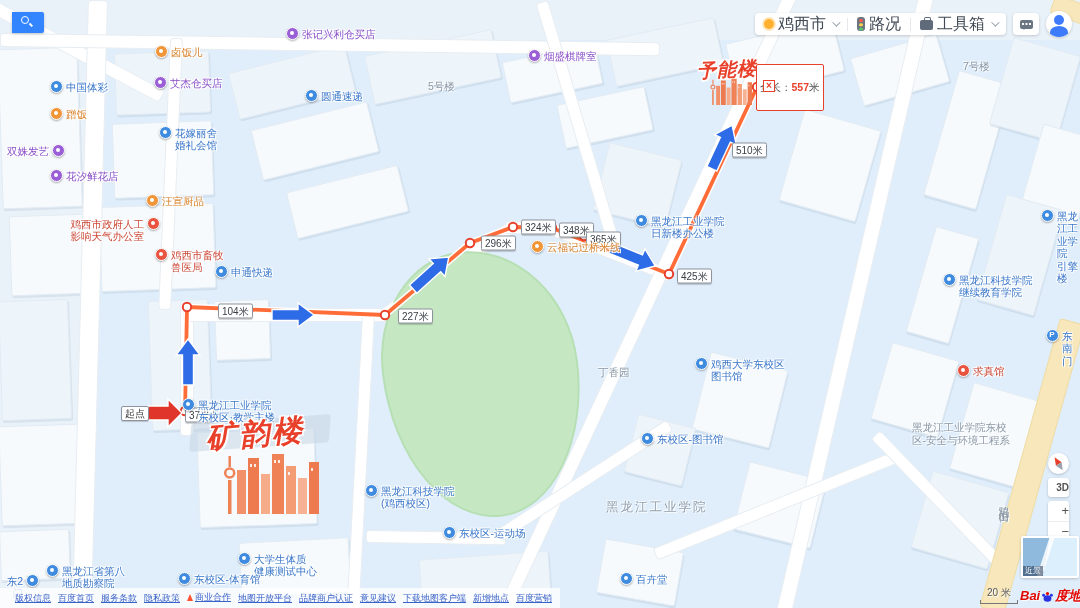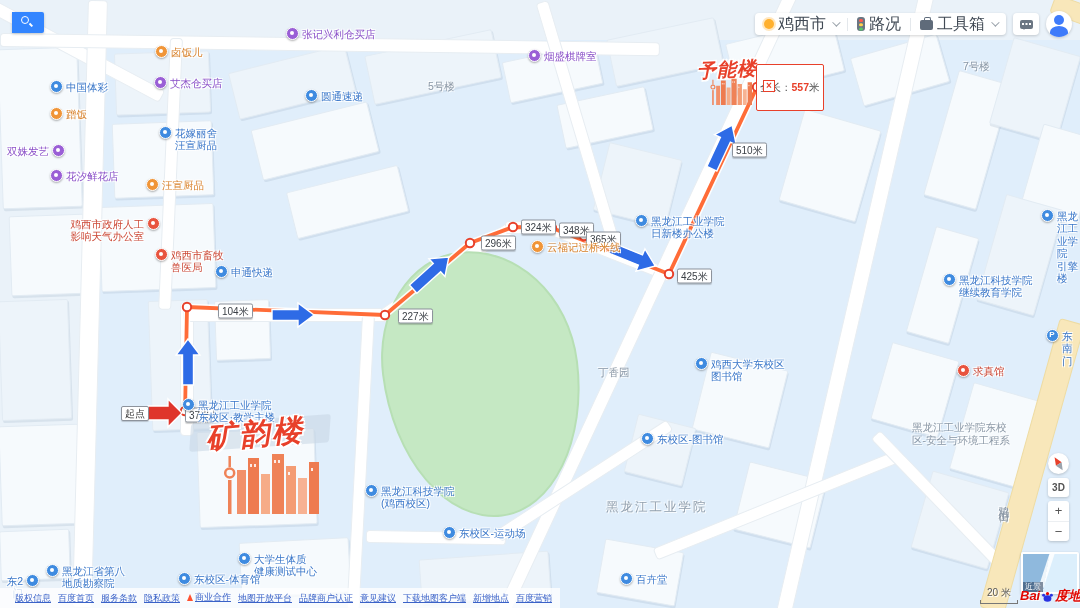--- a/index.html
+++ b/index.html
@@ -79,27 +79,27 @@
   .chat-icon{width:13px;height:9px;background:#6b7683;border-radius:2px;position:relative;}
   .chat-icon::before{content:"";position:absolute;left:2px;top:3px;width:2px;height:2px;background:#fff;
     box-shadow:3.5px 0 0 #fff,7px 0 0 #fff;}
   .chat-icon::after{content:"";position:absolute;left:2px;bottom:-3px;border:2px solid transparent;border-top:3px solid #6b7683;}
   .avatar{width:26px;height:26px;border-radius:50%;background:#fff;box-shadow:0 1px 3px rgba(0,0,0,.18);
     position:relative;cursor:pointer;overflow:hidden;}
   .person{position:absolute;left:8px;top:4px;width:10px;height:10px;border-radius:50%;background:#3e7bfa;}
   .person::after{content:"";position:absolute;left:-4px;top:11px;width:18px;height:12px;border-radius:50% 50% 0 0;background:#3e7bfa;}
   
   .ctrl{position:absolute;z-index:20;background:#fff;box-shadow:0 1px 3px rgba(0,0,0,.2);border-radius:3px;
-    color:#555;text-align:center;cursor:pointer;}
+    color:#555;text-align:right;cursor:pointer;}
   .compass{left:1048px;top:453px;width:21px;height:21px;border-radius:50%;}
   .threed{left:1048px;top:478px;width:21px;height:19px;font-size:10px;line-height:19px;font-weight:bold;}
   .zoomer{left:1048px;top:501px;width:21px;height:40px;display:flex;flex-direction:column;}
   .zoomer span{flex:1;font-size:13px;line-height:19px;cursor:pointer;}
   .zoomer span:first-child{border-bottom:1px solid #eceff2;}
-  .minimap{left:1021px;top:552px;width:58px;height:42px;border:2px solid #fff;border-radius:2px;overflow:hidden;
+  .minimap{left:1021px;top:536px;width:58px;height:42px;border:2px solid #fff;border-radius:2px;overflow:hidden;
     background:linear-gradient(100deg,#8fb9dd 0 44%,#dceffc 44%);}
   .minimap::before{content:"";position:absolute;left:18px;top:-4px;width:5px;height:60px;background:rgba(255,255,255,.85);transform:rotate(18deg);}
   .mini-label{position:absolute;left:0;bottom:0;background:rgba(20,40,70,.5);color:#fff;font-size:8px;
     line-height:10px;padding:0 2px;}
   .scalebar{position:absolute;left:980px;top:586px;z-index:20;font-size:10px;color:#555;text-align:center;
     text-shadow:1px 1px 0 #fff;}
   .scale-line{width:38px;height:4px;border-left:1px solid #777;border-right:1px solid #777;border-bottom:1px solid #777;margin-top:0;}
   .logo{position:absolute;left:1020px;top:588px;z-index:20;font-size:13px;font-weight:bold;font-style:italic;
     color:#e10601;display:flex;align-items:center;line-height:16px;cursor:pointer;white-space:nowrap;
     text-shadow:1px 1px 0 rgba(255,255,255,.8);}
@@ -366,23 +366,23 @@
       <span class="poi-icon" style="color: rgb(240, 149, 56);"></span>
       <div class="poi-label" style="color: rgb(217, 130, 43);">卤饭儿</div>
     </div>
     <div class="poi" style="left: 154px; top: 76px;">
       <span class="poi-icon" style="color: rgb(154, 95, 214);"></span>
       <div class="poi-label" style="color: rgb(138, 79, 200);">艾杰仓买店</div>
     </div>
     <div class="poi" style="left: 159px; top: 126px;">
       <span class="poi-icon" style="color: rgb(63, 139, 224);"></span>
       <div class="poi-label" style="color: rgb(58, 119, 201);">花嫁丽舍
-汪宣厨品</div>
-    </div>
-    <div class="poi" style="left: 146px; top: 178px; justify-content: flex-end;">
+婚礼会馆</div>
+    </div>
+    <div class="poi" style="left: 146px; top: 194px; justify-content: flex-end;">
       <span class="poi-icon" style="color: rgb(240, 149, 56);"></span>
       <div class="poi-label" style="color: rgb(217, 130, 43);">汪宣厨品</div>
     </div>
     <div class="poi left" style="right: 920px; top: 217px;">
       <span class="poi-icon" style="color: rgb(232, 84, 63);"></span>
       <div class="poi-label" style="color: rgb(204, 72, 54);">鸡西市政府人工
 影响天气办公室</div>
     </div>
     <div class="poi" style="left: 155px; top: 248px;">
       <span class="poi-icon" style="color: rgb(232, 84, 63);"></span>

